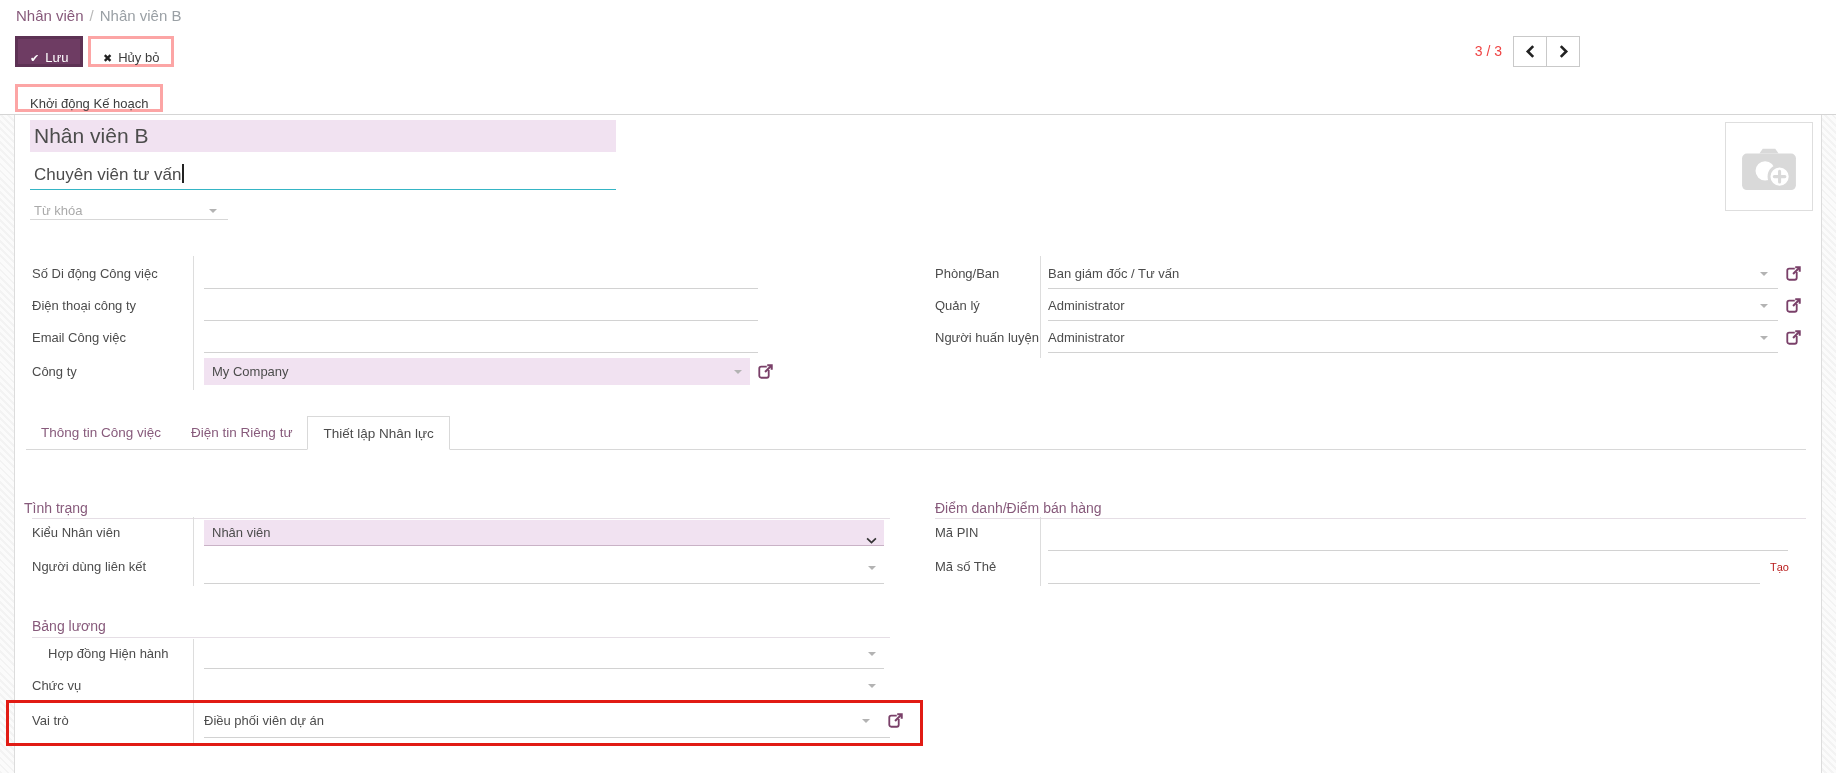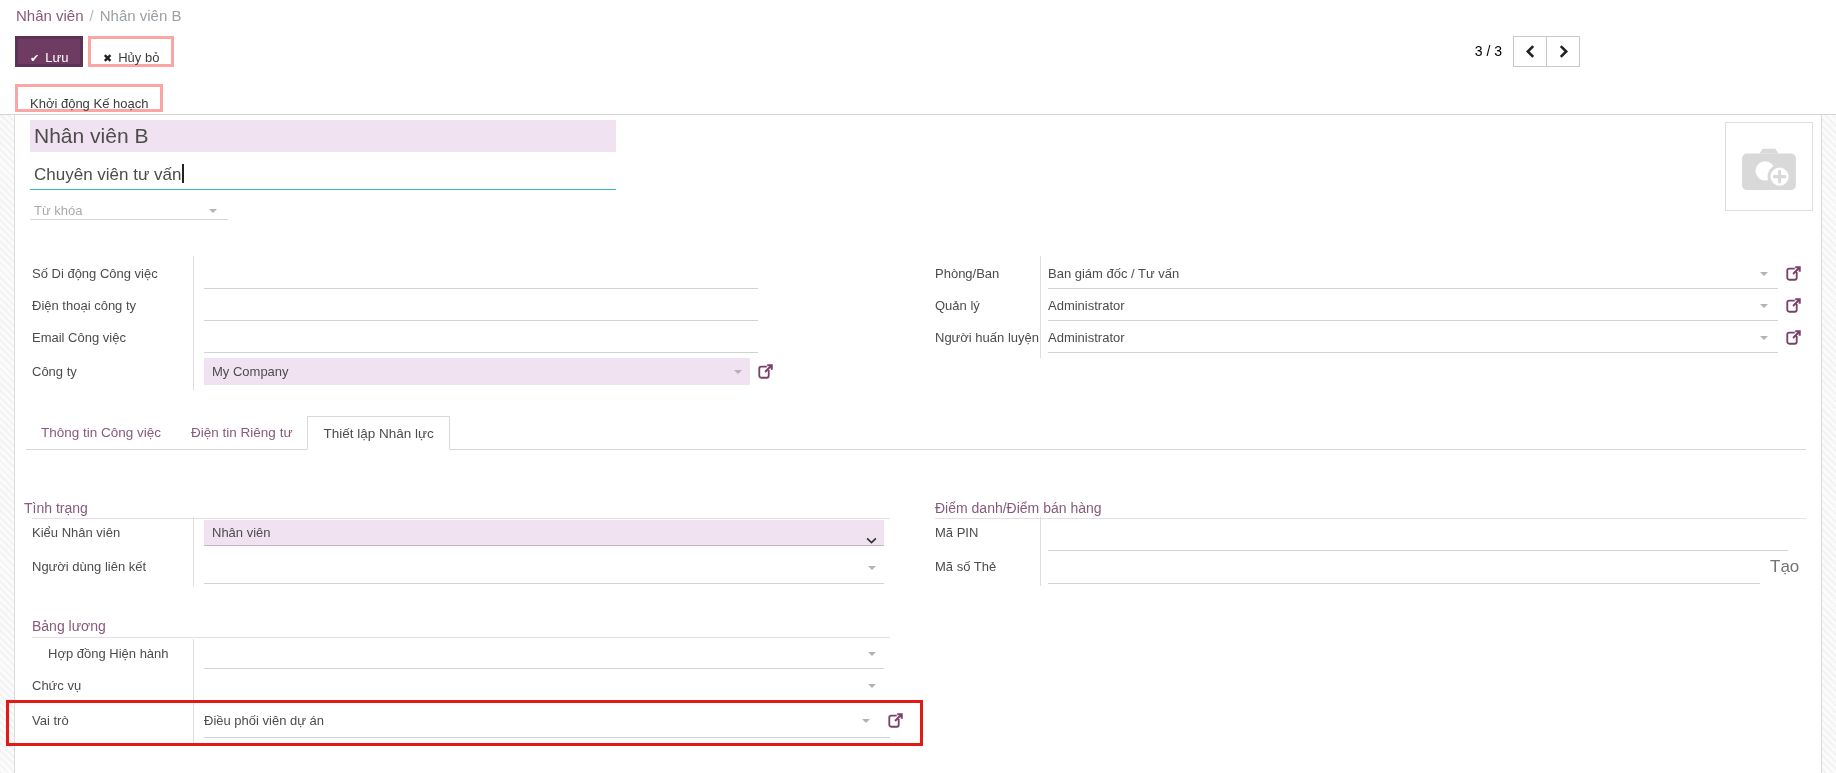--- a/index.html
+++ b/index.html
@@ -9,21 +9,21 @@
   
   .control-panel{left:0;top:0;width:1836px;height:114px;background:#fff;border-bottom:1px solid #d5d5d5;z-index:3;}
   .breadcrumb{left:16px;top:4px;height:24px;line-height:24px;font-size:15px;white-space:nowrap;text-align:right;}
   .bc-parent{color:#875A7B;cursor:pointer;}
   .bc-sep{color:#b8b8b8;padding:0 6px;}
   .bc-current{color:#9aa0a5;}
   .btn{box-sizing:border-box;height:31px;line-height:29px;font-size:13px;text-align:center;
        border:3px solid #fca5a5;background:#fff;color:#3c3c3c;padding:4px 12px;cursor:pointer;white-space:nowrap;}
   .btn-primary{background:#6e3c63;border-color:#5d3254;color:#fff;}
   .icon-glyph{font-size:11px;margin-right:6px;}
-  .pager-counter{top:36px;height:31px;line-height:31px;font-size:14px;color:#000000;text-align:right;}
+  .pager-counter{top:36px;height:31px;line-height:31px;font-size:14px;color:#ef4444;text-align:right;}
   .pager-btn{box-sizing:border-box;width:34px;height:31px;border:1px solid #c9c9c9;background:#fff;
              display:flex;align-items:center;justify-content:center;cursor:pointer;}
   
   .body-bg{left:0;top:115px;width:1836px;height:658px;
            background:repeating-linear-gradient(45deg,#f3f3f3 0 2px,#fbfbfb 2px 5px);}
   .sheet{left:14px;top:115px;width:1808px;height:658px;background:#fff;
          border-left:1px solid #dcdcdc;border-right:1px solid #dcdcdc;box-sizing:border-box;}
   .hl-bg{background:#f1e2f1;}
   .title-line{left:30px;top:120px;width:586px;height:32px;line-height:32px;font-size:21px;padding-left:4px;box-sizing:border-box;}
   .subtitle-line{left:30px;top:160px;width:586px;height:30px;line-height:30px;font-size:17px;
@@ -37,21 +37,21 @@
   .vsep{width:1px;background:#ddd;}
   .caret-down{width:0;height:0;border-left:4px solid transparent;border-right:4px solid transparent;
               border-top:4.5px solid #b3b3b3;}
   .sec-title{height:18px;line-height:18px;font-size:14px;color:#875A7B;white-space:nowrap;}
   .sec-rule{border-bottom:1px solid #e5dee5;height:0;}
   .sel-box{height:26px;line-height:26px;font-size:13px;background:#f1e2f1;border-bottom:1px solid #c9b2c6;
            padding-left:8px;box-sizing:border-box;}
   .tab{height:34px;line-height:33px;font-size:13.5px;padding:0 15px;color:#875A7B;cursor:pointer;box-sizing:border-box;}
   .tab.active{color:#4c4c4c;background:#fff;border:1px solid #d9d9d9;border-bottom:1px solid #fff;}
   .tabbar-line{border-bottom:1px solid #d8d8d8;height:0;}
-  .link{color:#737373;font-size:17px;cursor:pointer;}
+  .link{color:#b91c1c;font-size:11px;cursor:pointer;}
   .photo-box{left:1725px;top:122px;width:88px;height:89px;border:1px solid #dedede;box-sizing:border-box;
              display:flex;align-items:center;justify-content:center;}
   .red-annotation{left:6px;top:700px;width:917px;height:46px;border:3px solid #e11b14;box-sizing:border-box;z-index:6;pointer-events:none;}
 </style>
 </head>
 <body>
 
 <div id="canvas">
 
   <div class="abs control-panel">

